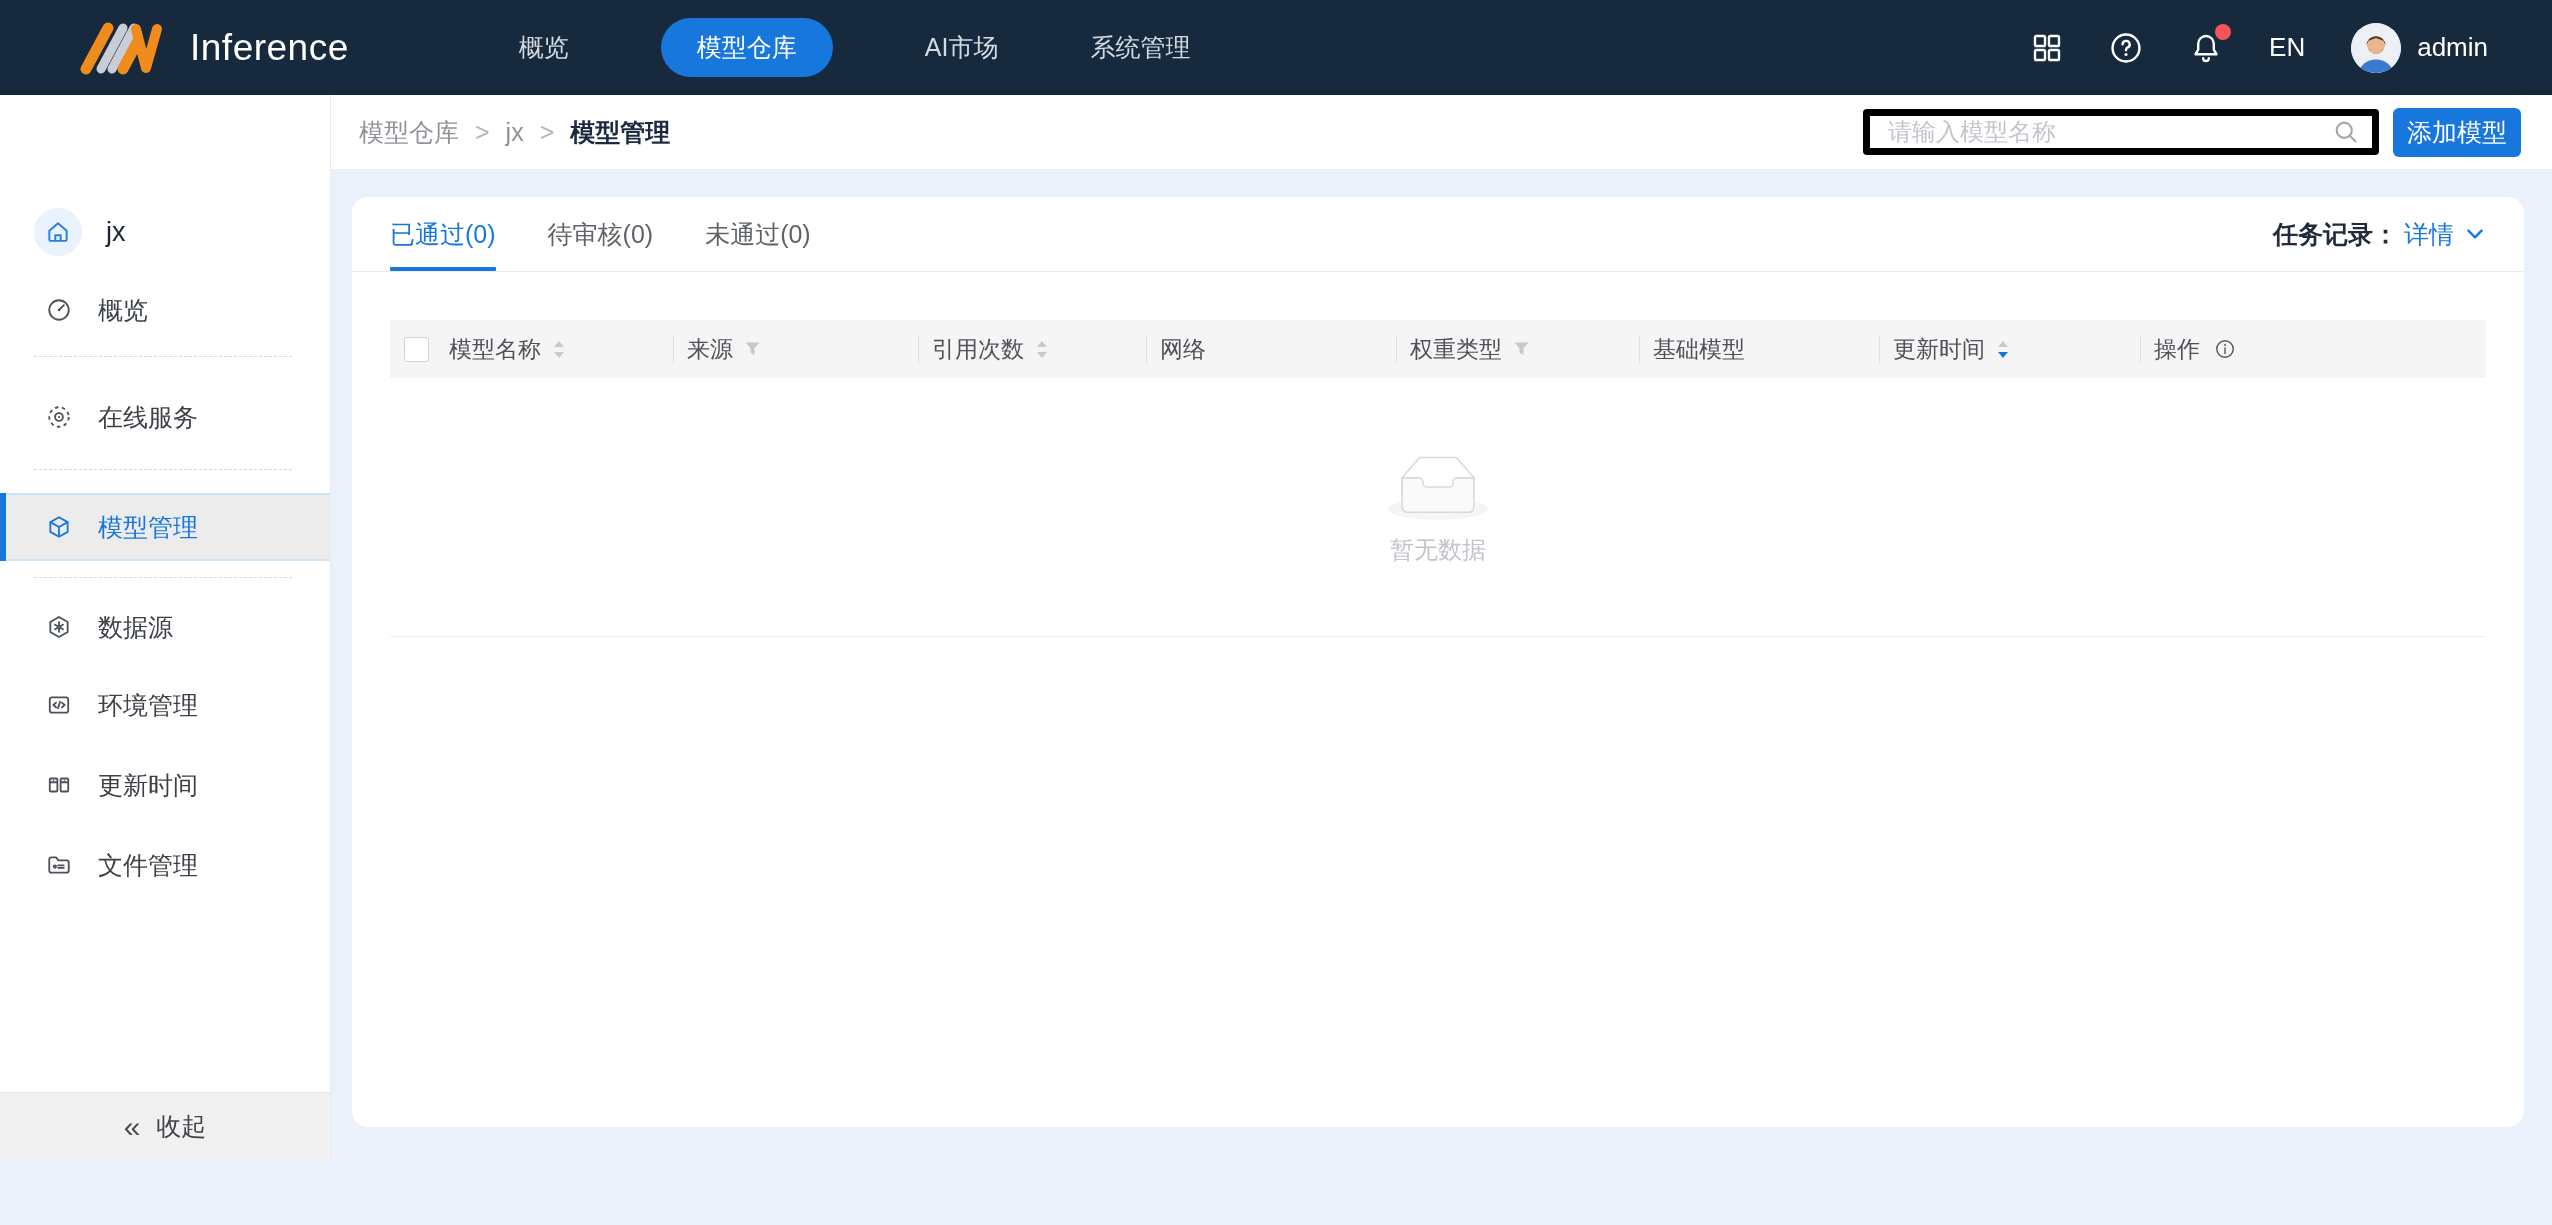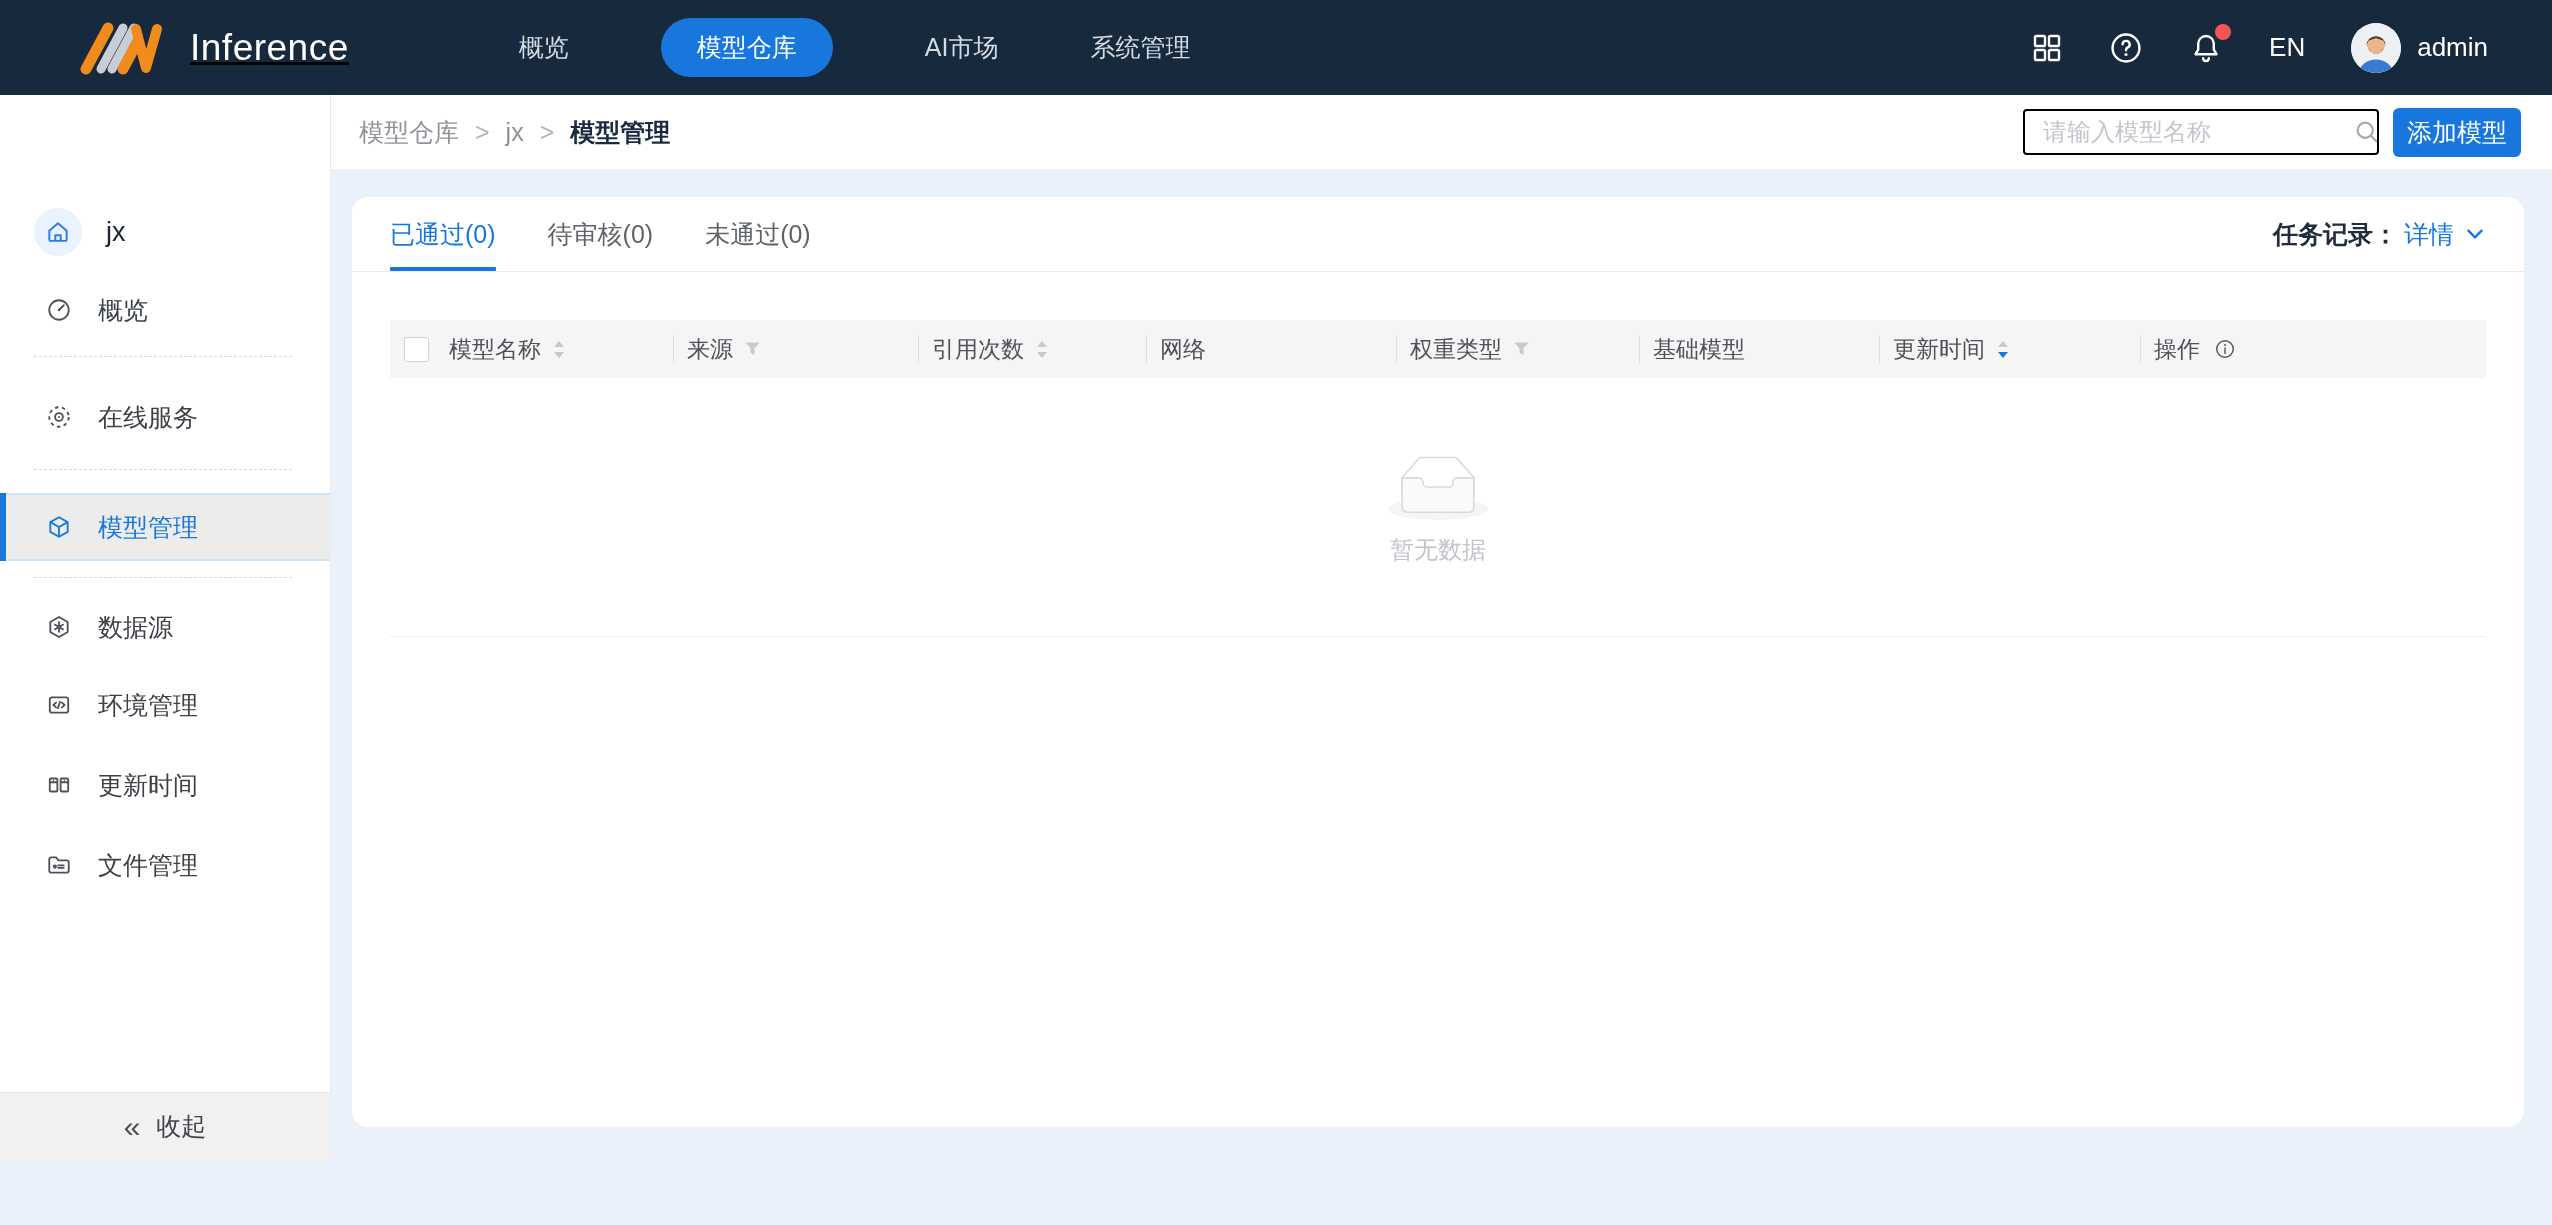--- a/index.html
+++ b/index.html
@@ -4,21 +4,21 @@
 <style>
   html,body{margin:0;padding:0;}
   body{
     width:2552px;height:1225px;position:relative;overflow:hidden;
     background:#ebf1fa;
     font-family:"Liberation Sans","DejaVu Sans",sans-serif;
     -webkit-font-smoothing:antialiased;
   }
   
   .navbar{position:absolute;left:0;top:0;width:2552px;height:95px;background:#16293d;display:flex;align-items:center;z-index:5;}
-  .logo{display:flex;align-items:center;margin-left:76px;cursor:pointer;text-decoration:underline;}
+  .logo{display:flex;align-items:center;margin-left:76px;cursor:pointer;}
   .logo-title{color:#ffffff;font-size:37px;margin-left:22px;letter-spacing:.5px;}
   .nav-menu{display:flex;align-items:center;margin-left:170px;gap:92px;}
   .nav-item{color:#d5dbe2;font-size:25px;cursor:pointer;white-space:nowrap;}
   .nav-item.active{background:#1877dc;color:#fff;padding:13px 36px;border-radius:999px;}
   .nav-right{margin-left:auto;display:flex;align-items:center;gap:46px;margin-right:64px;}
   .icon-btn{position:relative;display:flex;align-items:center;justify-content:center;cursor:pointer;}
   .badge-dot{position:absolute;top:-7px;right:-8px;width:16px;height:16px;border-radius:50%;background:#f5555a;}
   .lang{color:#ffffff;font-size:26px;cursor:pointer;}
   .user{display:flex;align-items:center;gap:16px;cursor:pointer;}
   .avatar{width:50px;height:50px;border-radius:50%;overflow:hidden;background:#edf0f4;}
@@ -38,21 +38,21 @@
   .collapse-bar{position:absolute;left:0;bottom:0;width:100%;height:68px;background:#f1f1f1;border-top:1px solid #e6e6e6;display:flex;align-items:center;justify-content:center;gap:16px;cursor:pointer;box-sizing:border-box;}
   .collapse-chevrons{font-size:30px;color:#4a4e55;line-height:1;}
   .collapse-label{font-size:25px;color:#40444a;}
   
   .topband{position:absolute;left:331px;top:95px;width:2221px;height:74px;background:#ffffff;display:flex;align-items:center;}
   .breadcrumb{display:flex;align-items:center;margin-left:28px;font-size:25px;}
   .crumb{color:#8f9399;cursor:pointer;}
   .crumb-sep{color:#b2b6bc;margin:0 16px;}
   .crumb.current{color:#1b2a40;font-weight:bold;cursor:default;}
   .band-right{margin-left:auto;display:flex;align-items:center;margin-right:31px;}
-  .search-box{width:356px;height:46px;border:2px solid #000000;border-radius:4px;display:flex;align-items:center;background:#fff;box-sizing:border-box;}
+  .search-box{width:516px;height:46px;border:7px solid #000000;border-radius:4px;display:flex;align-items:center;background:#fff;box-sizing:border-box;}
   .search-box input{flex:1;border:none;outline:none;font-size:24px;padding:0 0 0 18px;color:#333;background:transparent;font-family:inherit;}
   .search-box input::placeholder{color:#c2c6cc;}
   .search-icon-wrap{width:52px;display:flex;align-items:center;justify-content:center;cursor:pointer;}
   .add-btn{margin-left:14px;width:128px;height:49px;background:#1877dc;color:#fff;font-size:25px;border:none;border-radius:6px;display:flex;align-items:center;justify-content:center;cursor:pointer;font-family:inherit;}
   
   .card{position:absolute;left:352px;top:197px;width:2172px;height:930px;background:#ffffff;border-radius:16px;}
   .tabs-row{height:75px;border-bottom:1px solid #ebebeb;display:flex;align-items:center;padding:0 38px;box-sizing:border-box;}
   .tab{position:relative;height:100%;display:flex;align-items:center;font-size:25px;color:#5f6368;margin-right:52px;cursor:pointer;}
   .tab.active{color:#1877dc;}
   .tab-underline{position:absolute;left:0;right:0;bottom:0;height:4px;background:#1877dc;border-radius:1px;}

